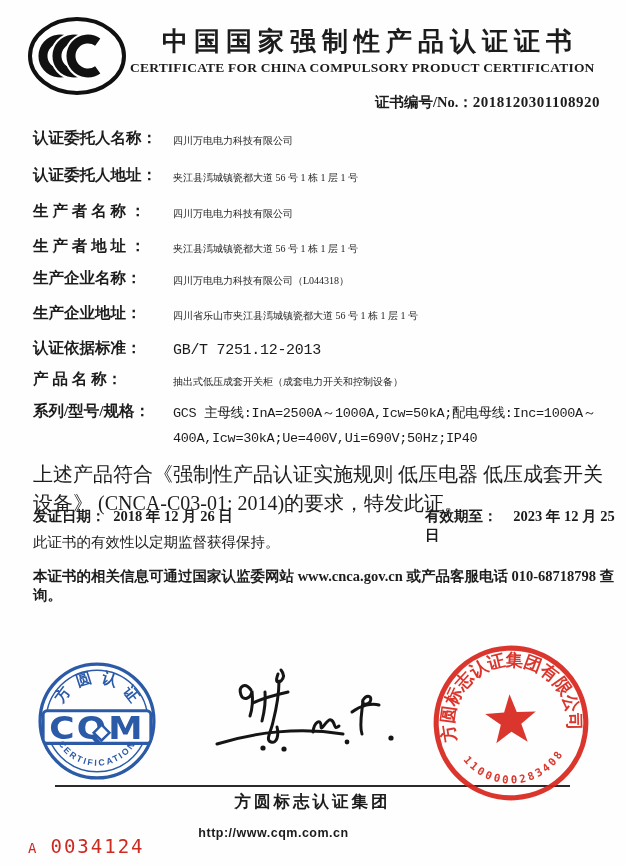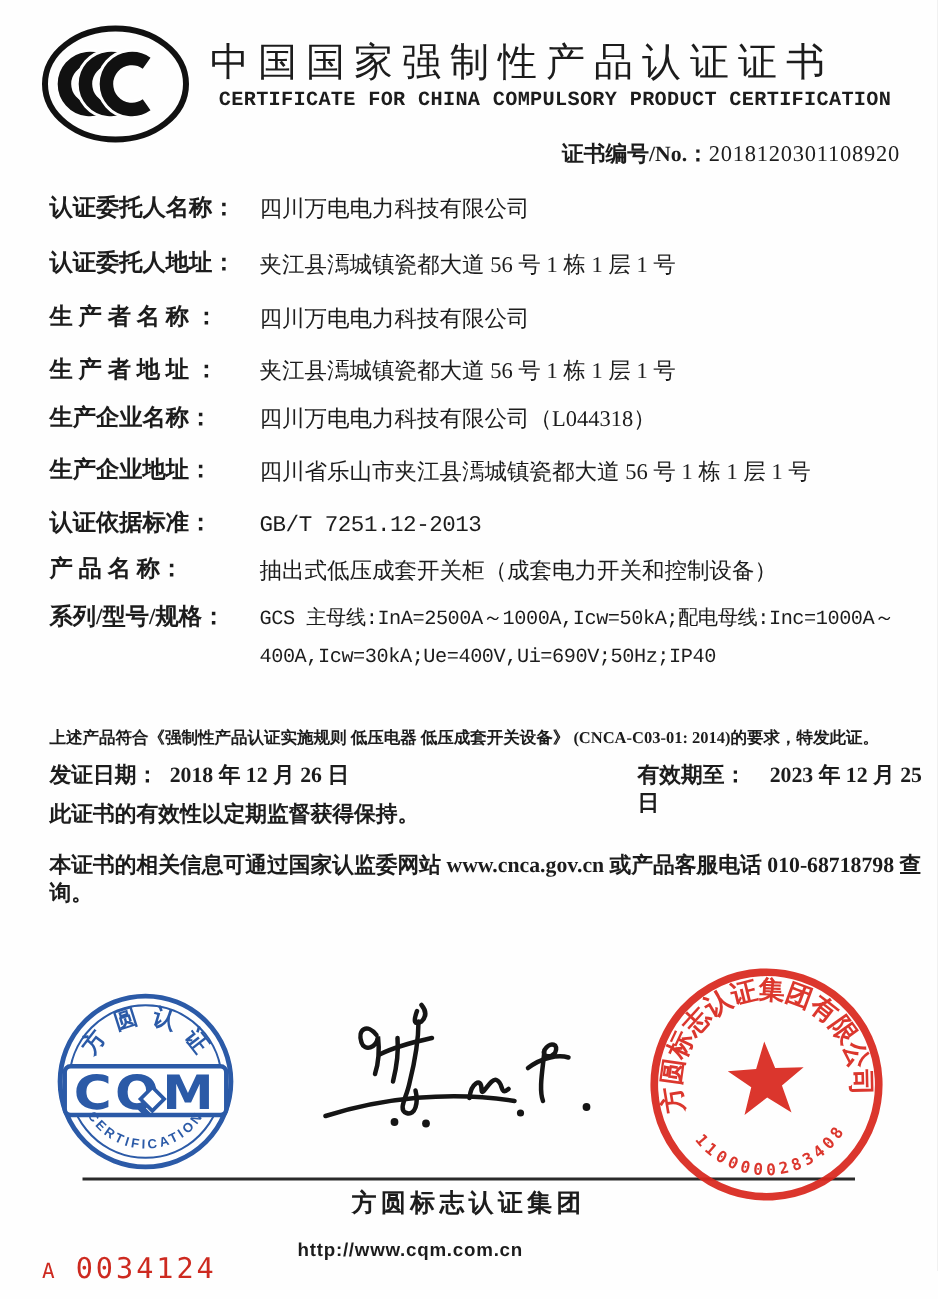--- a/index.html
+++ b/index.html
@@ -4,37 +4,37 @@
 <style>
   html,body{margin:0;padding:0;background:#e8e8e8;}
   .page{
     position:relative;width:625px;height:866px;margin:0 auto;
     background:#fefefe;overflow:hidden;
     font-family:"Liberation Serif","DejaVu Serif",serif;color:#1c1c1c;
   }
   .abs{position:absolute;}
   
   .ccc-logo{left:22px;top:12px;width:110px;height:88px;}
-  .title{left:140px;top:24px;width:460px;
-    font-size:26px;font-weight:normal;letter-spacing:6px;white-space:nowrap;}
-  .subtitle{left:130px;top:60px;width:480px;text-align:center;
-    font-family:Liberation Mono, monospace;
+  .title{left:140px;top:24px;width:460px;text-align:center;
+    font-size:26px;font-weight:bold;letter-spacing:6px;white-space:nowrap;}
+  .subtitle{left:130px;top:60px;width:480px;
+    font-family:Liberation Serif, serif;
     font-size:13.5px;font-weight:bold;letter-spacing:.2px;white-space:nowrap;}
   .certno{right:25px;top:93px;font-size:14.5px;font-weight:bold;white-space:nowrap;}
-  .certno .num{font-family:"Liberation Serif",serif;font-weight:normal;font-size:15px;letter-spacing:.5px;}
+  .certno .num{font-family:"Liberation Serif",serif;font-weight:bold;font-size:15px;letter-spacing:.5px;}
   
   .row{position:absolute;left:33px;right:14px;display:flex;align-items:flex-start;}
   .lbl{flex:none;width:140px;font-weight:bold;font-size:15.5px;white-space:nowrap;}
-  .val{flex:1;font-size:15px;line-height:25px;}
+  .val{flex:1;font-size:10px;line-height:25px;}
   .mono-val{font-family:"Liberation Mono","DejaVu Sans Mono",monospace;font-size:13.5px;letter-spacing:-0.3px;}
   
-  .statement{left:33px;top:478px;width:578px;font-size:11px;font-weight:bold;line-height:29px;}
+  .statement{left:33px;top:460px;width:578px;font-size:20px;font-weight:normal;line-height:29px;}
   .dates-issue{left:33px;top:507px;font-size:14.5px;font-weight:bold;}
   .dates-exp{left:425px;top:507px;font-size:14.5px;font-weight:bold;}
-  .validity{left:33px;top:533px;font-size:14.5px;font-weight:bold;}
+  .validity{left:33px;top:533px;font-size:14.5px;font-weight:normal;}
   .infoline{left:33px;top:567px;font-size:14.5px;font-weight:bold;}
   
   .cqm{left:35px;top:660px;width:124px;height:122px;}
   .sig{left:195px;top:652px;width:215px;height:140px;}
   .seal{left:427px;top:641px;width:168px;height:164px;opacity:.92;}
   .rule{left:55px;top:785px;width:515px;height:2px;background:#2a2a2a;}
   
   .f-org{left:0;top:791px;width:625px;text-align:center;font-size:16.5px;font-weight:bold;letter-spacing:3px;}
   .f-addr{left:0;top:812px;width:625px;text-align:center;font-size:12px;color:#2b2b2b;}
   .f-url{left:0;top:826px;width:547px;text-align:center;

